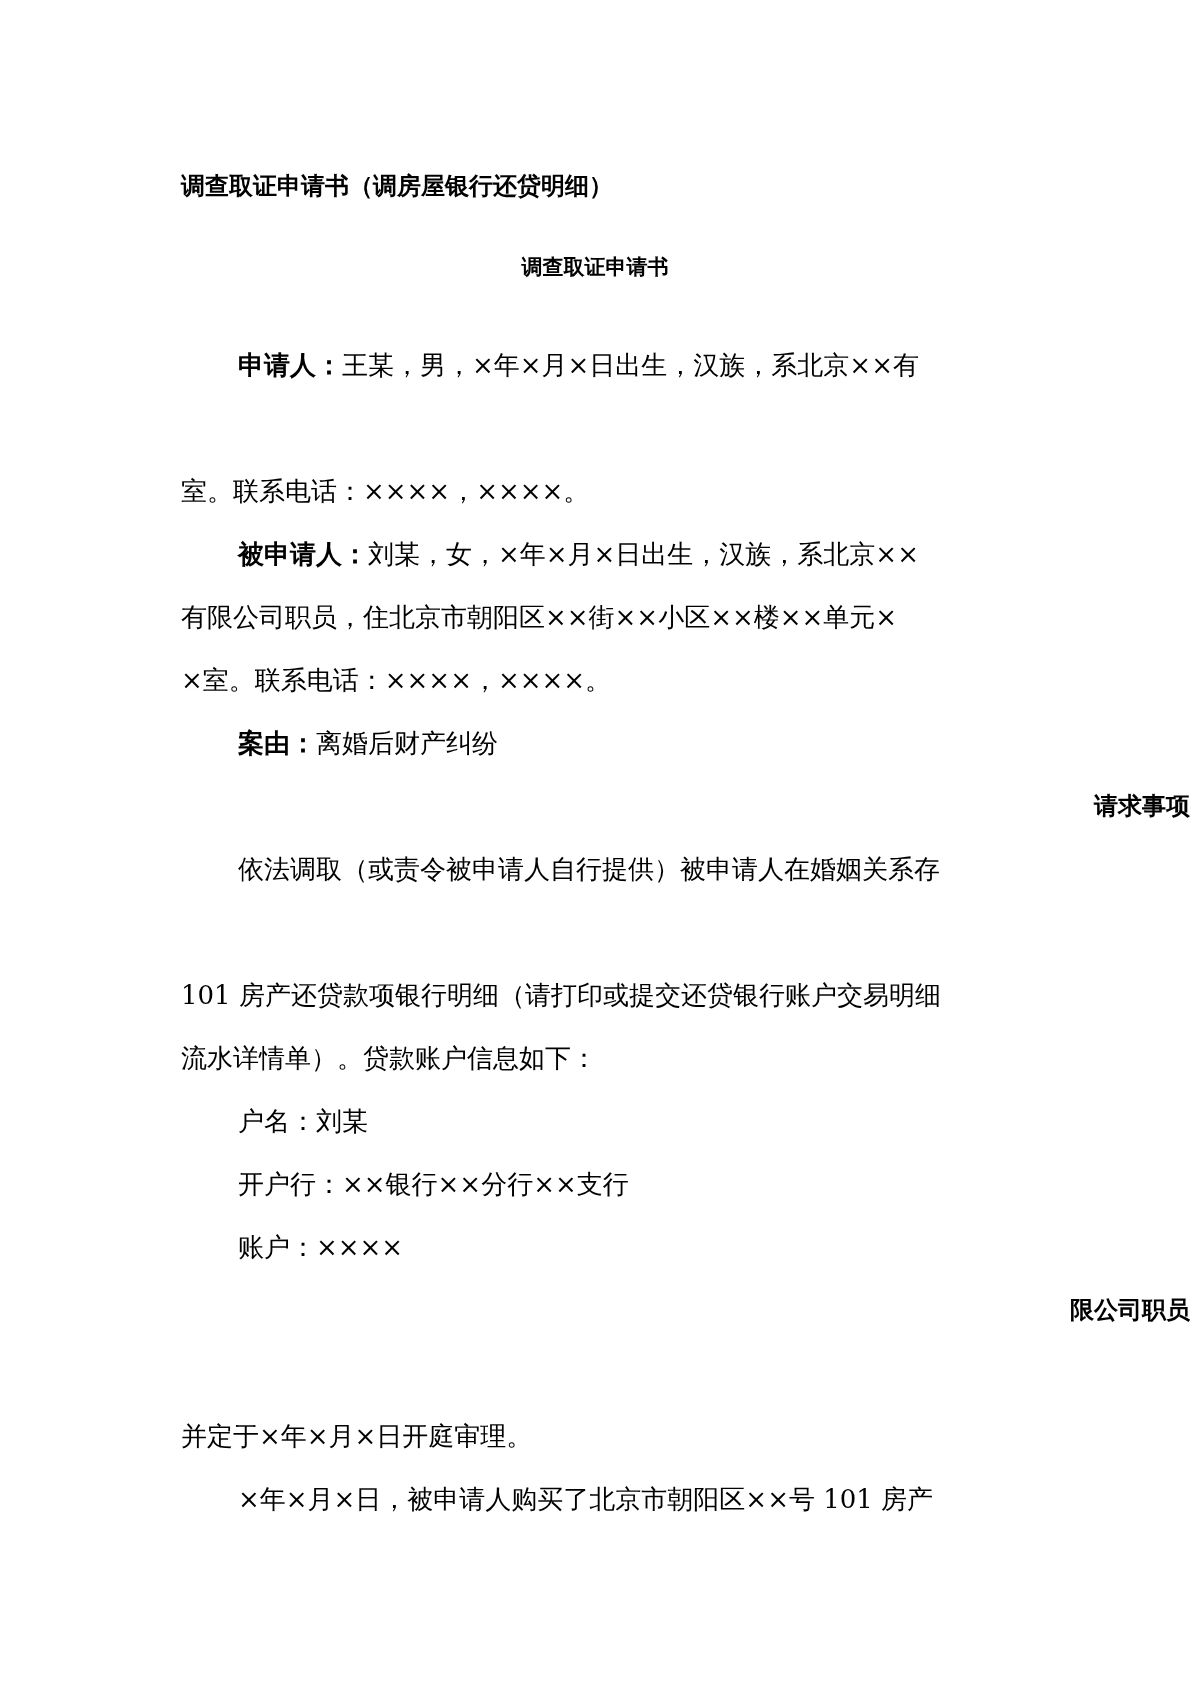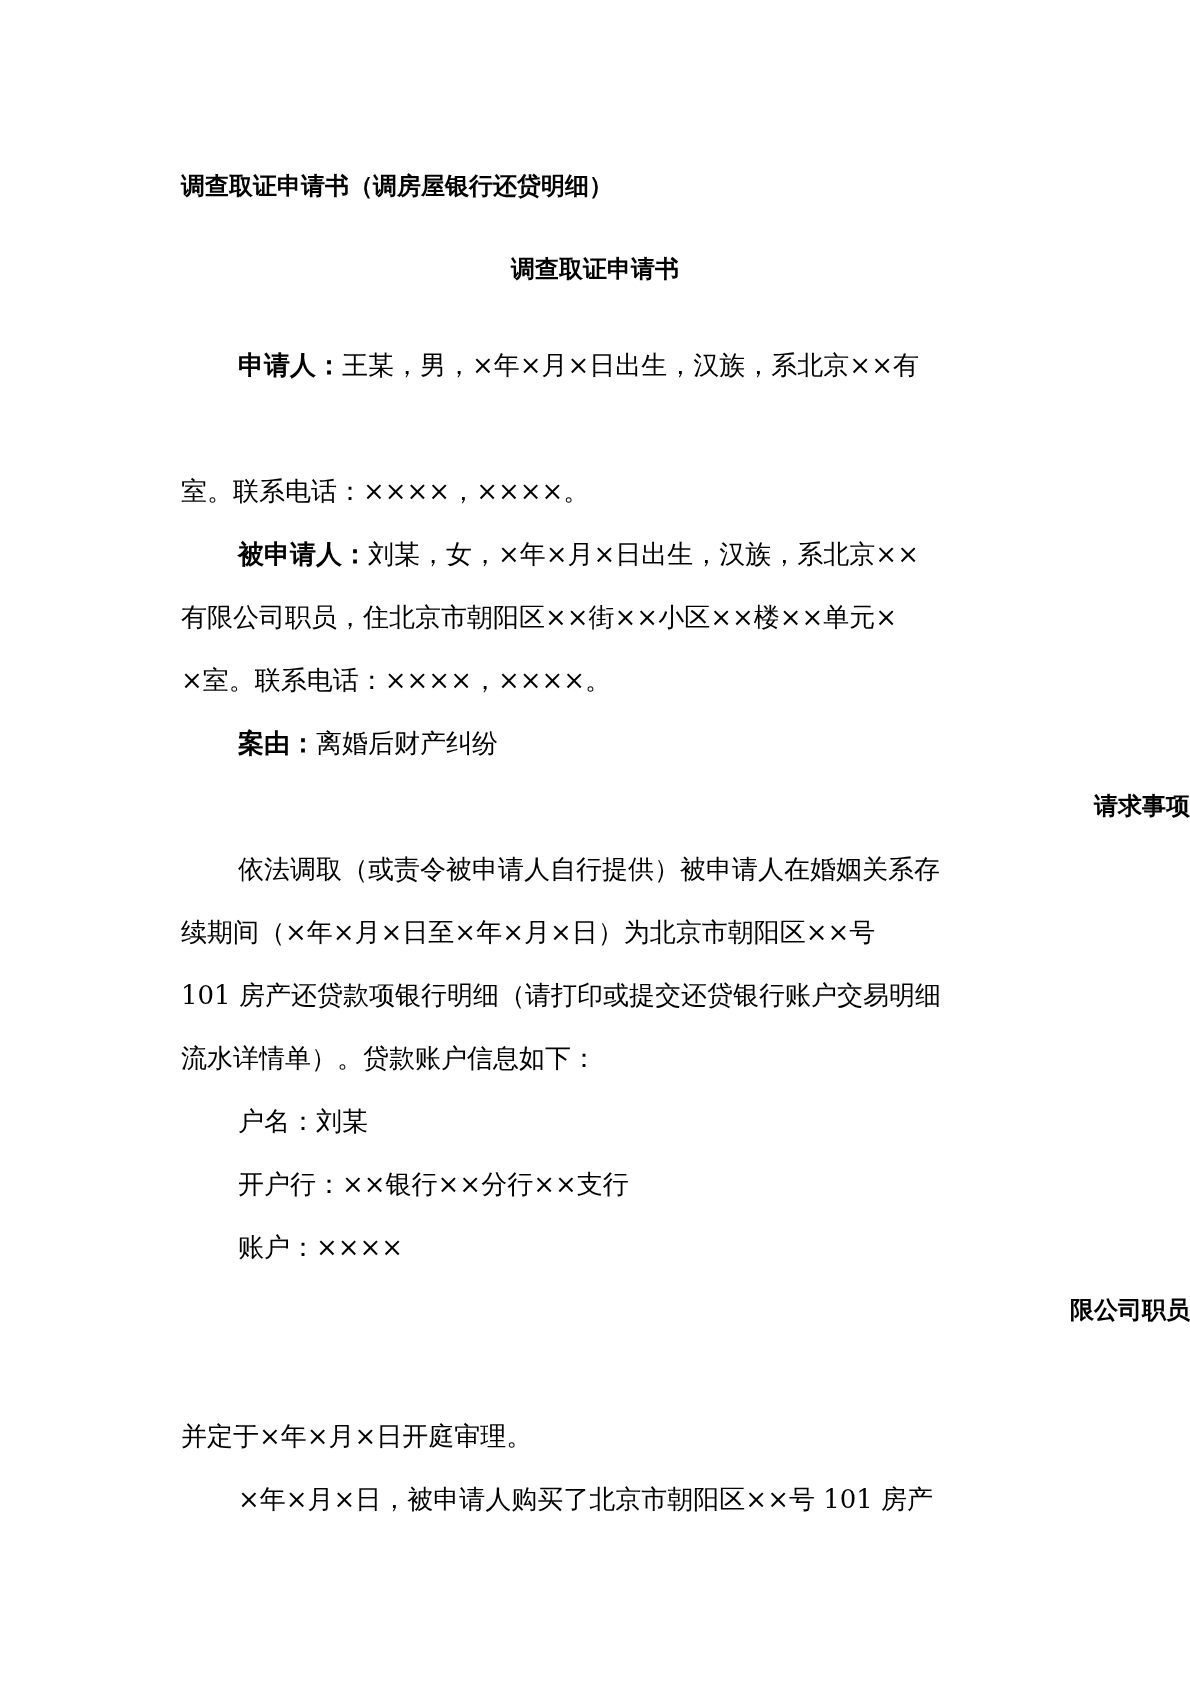--- a/index.html
+++ b/index.html
@@ -2,21 +2,21 @@
 <html><head>
 <meta charset="utf-8">
 <style>
   html, body { margin: 0; padding: 0; background: #ffffff; }
   body { width: 1190px; height: 1683px; position: relative; overflow: hidden;
          font-family: "DejaVu Serif", "Liberation Serif", serif; color: #000; }
   .page { position: absolute; left: 0; top: 0; width: 1056px; height: 1683px; }
   .doc-header { position: absolute; left: 181px; top: 170px; font-size: 24px; font-weight: bold;
                 font-family: "DejaVu Sans", "Liberation Sans", sans-serif; letter-spacing: 0px; }
   .doc-title { position: absolute; left: 0; width: 1190px; top: 253px; text-align: center;
-               font-size: 24px; font-weight: bold; font-family: "DejaVu Sans", "Liberation Sans", sans-serif; }
+               font-size: 21px; font-weight: bold; font-family: "DejaVu Sans", "Liberation Sans", sans-serif; }
   .line { position: absolute; left: 181px; font-size: 26px; white-space: nowrap; line-height: 34px; }
   .indent { left: 238px; }
   .label { font-weight: bold; font-family: "DejaVu Sans", "Liberation Sans", sans-serif; }
   .section-title { position: absolute; left: 0; width: 1190px; text-align: right; font-size: 24px;
                    font-weight: bold; font-family: "DejaVu Sans", "Liberation Sans", sans-serif; line-height: 34px; }
 </style>
 </head>
 <body>
 
 <div class="page">
@@ -33,21 +33,20 @@
   </div>
   <div class="line" style="top:663px;">×室。联系电话：××××，××××。</div>
   <div class="line" style="top:600px;">有限公司职员，住北京市朝阳区××街××小区××楼××单元×</div>
 
   <div class="line indent" style="top:726px;">
     <span class="label">案由：</span><span>离婚后财产纠纷</span>
   </div>
 
   <div class="section-title" style="top:789px;">请求事项</div>
   <div class="line indent" style="top:852px;">依法调取（或责令被申请人自行提供）被申请人在婚姻关系存</div>
-  <div class="line" style="top:915px;">续期间（×年×月×日至×年×月×日）为北京市朝阳区××号</div>
   <div class="line" style="top:978px;">101 房产还贷款项银行明细（请打印或提交还贷银行账户交易明细</div>
   <div class="line" style="top:1041px;">流水详情单）。贷款账户信息如下：</div>
 
   <div class="line indent" style="top:1104px;">户名：刘某</div>
   <div class="line indent" style="top:1167px;">开户行：××银行××分行××支行</div>
   <div class="line indent" style="top:1230px;">账户：××××</div>
 
   <div class="section-title" style="top:1293px;">限公司职员</div>
   <div class="line" style="top:1419px;">并定于×年×月×日开庭审理。</div>
   <div class="line indent" style="top:1482px;">×年×月×日，被申请人购买了北京市朝阳区××号 101 房产</div>

